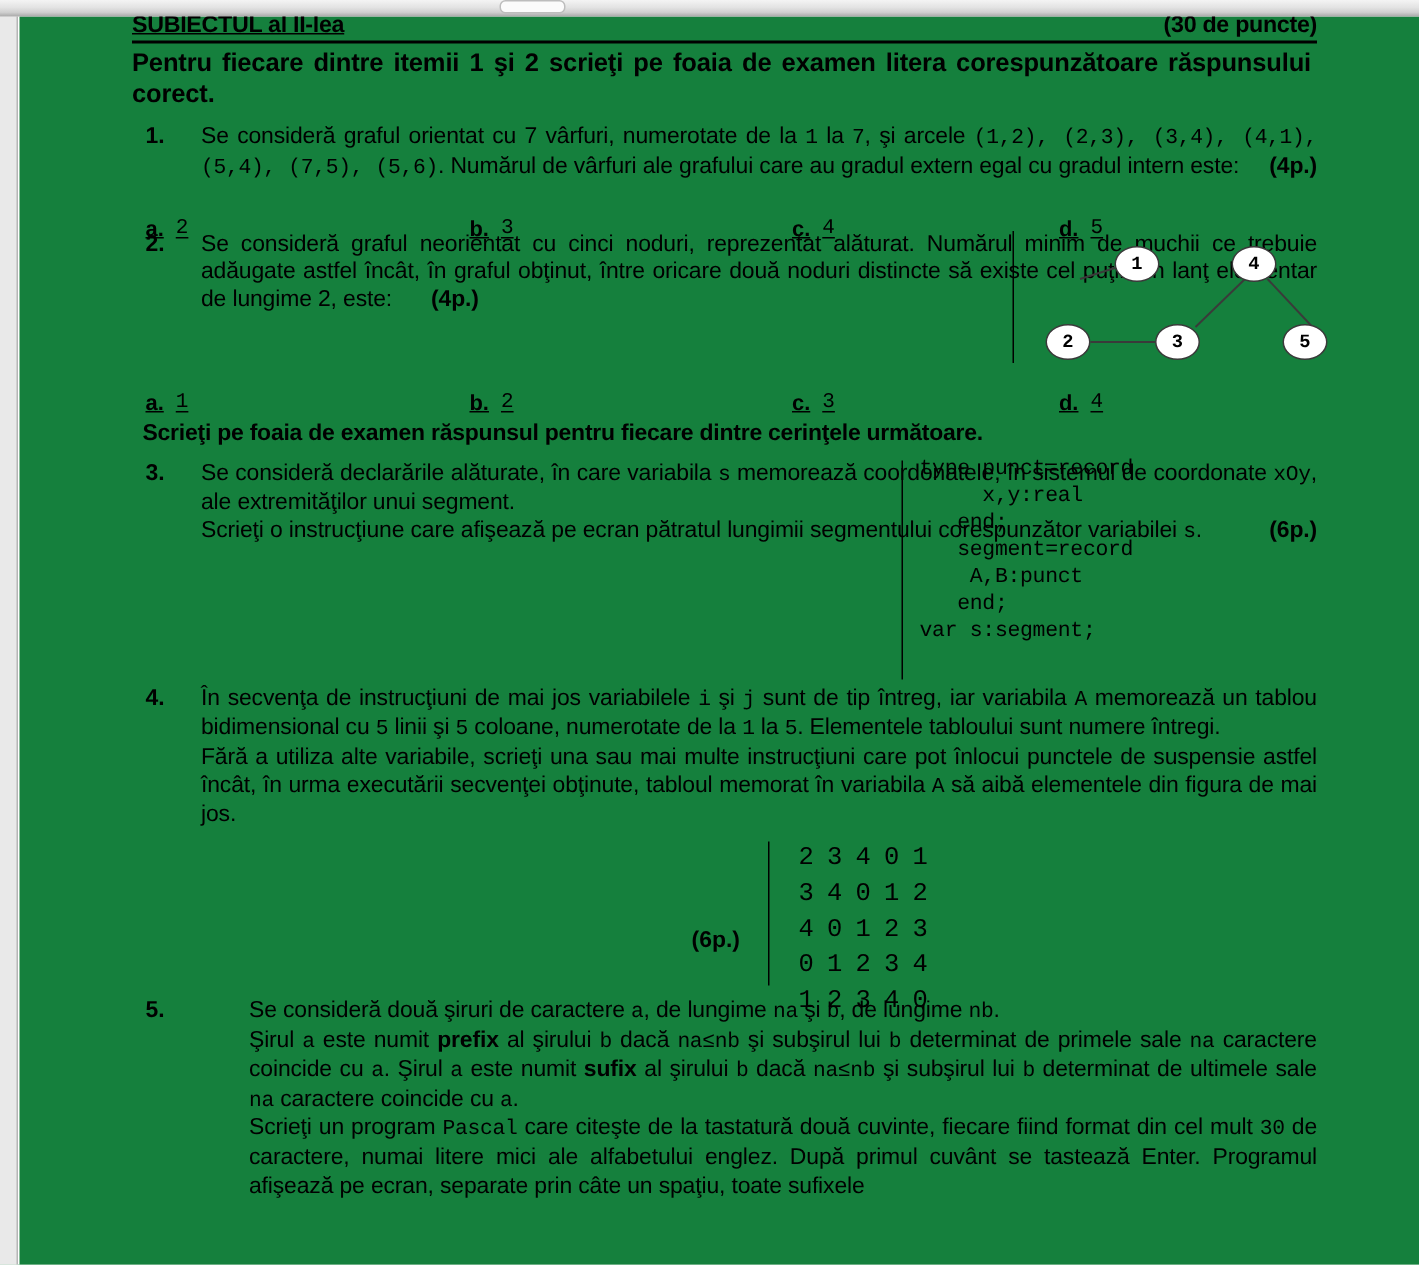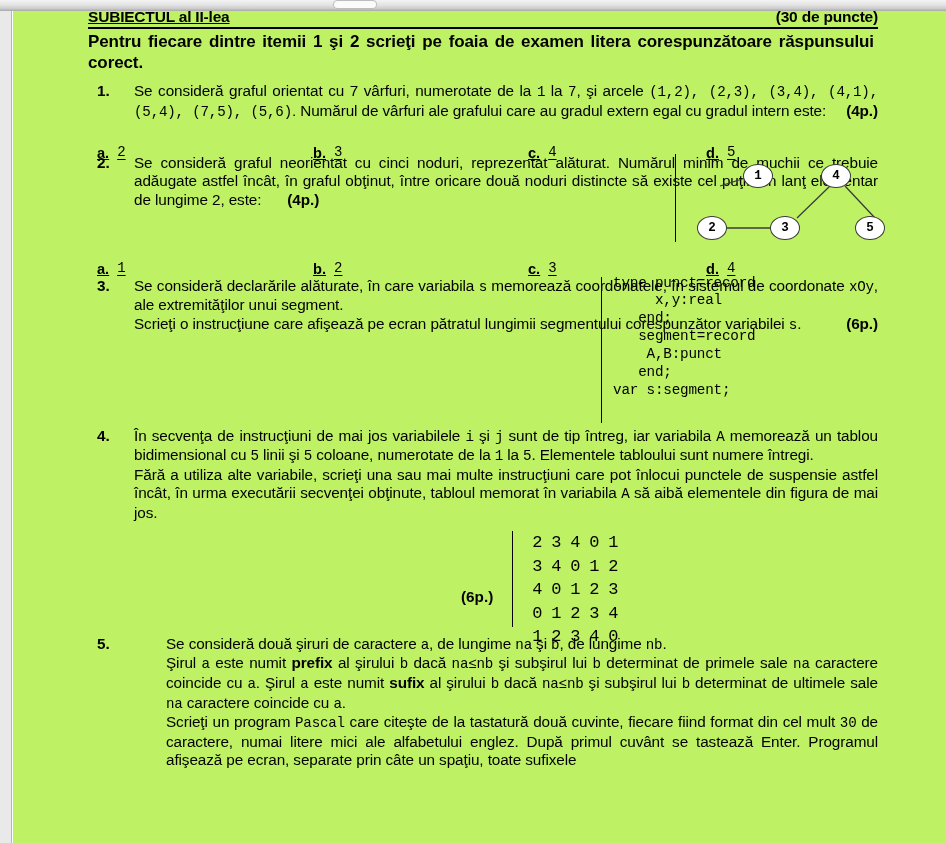--- a/index.html
+++ b/index.html
@@ -41,21 +41,21 @@
     width: 12px; height: 832px;
     background: #e9e9e9;
     border-right: 1px solid #b5b5b5;
     box-sizing: border-box;
     z-index: 4;
   }
   #page-sheet {
     position: absolute;
     left: 13px; top: 11px;
     width: 933px; height: 832px;
-    background: #bef264;
+    background: #15803d;
   }
 
   
   .content {
     position: absolute;
     left: 75px;
     top: 0px;
     width: 790px;
   }
 
@@ -302,20 +302,21 @@
       </div>
     </div>
 
     <div class="options" style="margin-top:-5px;">
       <span class="opt opt-a"><span class="lbl">a.</span><span class="val">1</span></span>
       <span class="opt opt-b"><span class="lbl">b.</span><span class="val">2</span></span>
       <span class="opt opt-c"><span class="lbl">c.</span><span class="val">3</span></span>
       <span class="opt opt-d"><span class="lbl">d.</span><span class="val">4</span></span>
     </div>
 
+    <div class="section-prompt" style="margin-top:12px;padding-left:7px;">Scrieţi pe foaia de examen răspunsul pentru fiecare dintre cerinţele următoare.</div>
 
     <div class="split" style="margin-top:9px;height:146px;">
       <div class="rule-v" style="left:513px;height:146px;"></div>
 
       <div class="item">
         <div class="item-num">3.</div>
         <div class="item-body" style="width:455px;">
           <p><span>Se consideră declarările alăturate, în care variabila </span><code>s</code><span> memorează coordonatele, în sistemul de coordonate </span><code>xOy</code><span>, ale extremităţilor unui segment.</span></p>
           <p><span>Scrieţi o instrucţiune care afişează pe ecran pătratul lungimii segmentului corespunzător variabilei </span><code>s</code><span>.</span><span class="pts-right">(6p.)</span></p>
         </div>

